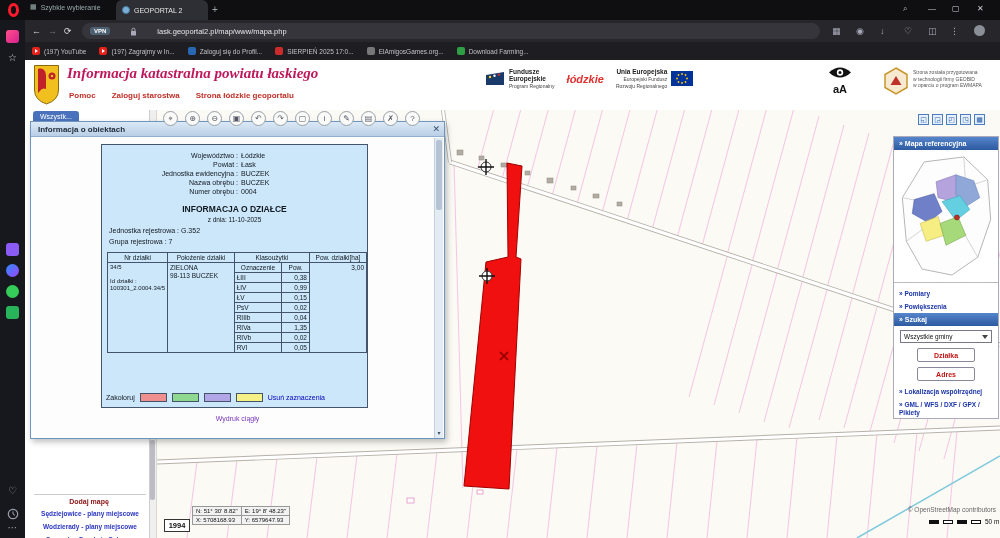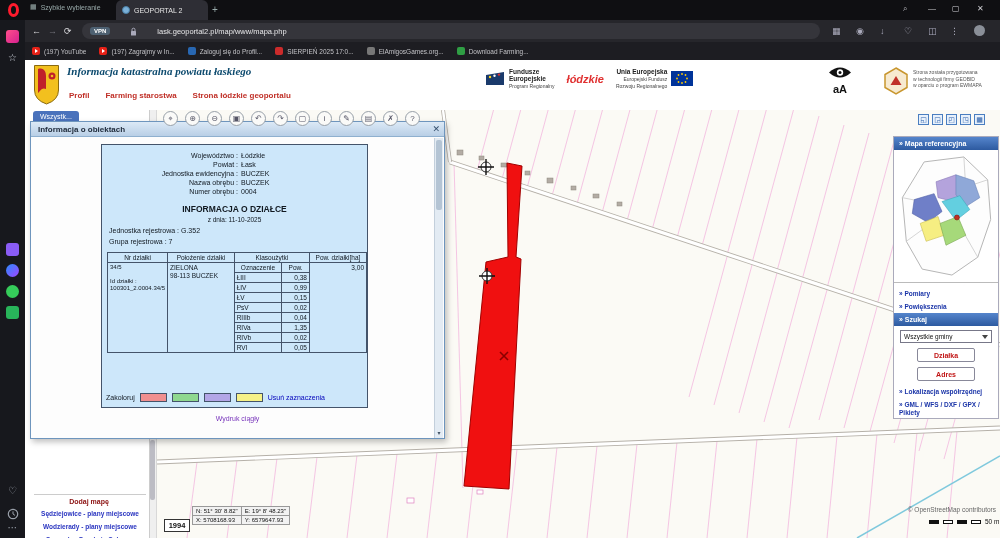--- a/index.html
+++ b/index.html
@@ -32,21 +32,21 @@
 #sidebar{position:absolute;left:0;top:20px;width:25px;height:518px;background:#17181d}
 .sb-icon{position:absolute;left:6px;width:13px;text-align:center}
 .sb-sq{width:13px;height:13px;border-radius:3px}
 .sb-ci{width:13px;height:13px;border-radius:50%}
 .sb-glyph{font-size:10px;color:#9aa0aa}
 
 
 #page{position:absolute;left:25px;top:60px;width:975px;height:478px;background:#fff;overflow:hidden}
 #siteheader{position:absolute;left:0;top:0;width:975px;height:50px;background:#fff}
 #site-title{position:absolute;left:42px;top:5px;font-family:"Liberation Serif","DejaVu Serif",serif;
-  font-style:italic;font-weight:bold;font-size:11px;color:#0c4a6e}
+  font-style:italic;font-weight:bold;font-size:15px;color:#be185d}
 #site-links{position:absolute;left:44px;top:31px;display:flex;gap:16px}
 .site-link{font-size:8px;color:#c03028;font-weight:bold}
 #eu-block{position:absolute;left:460px;top:8px;display:flex;gap:12px;align-items:center}
 .eu-txt{font-size:6.5px;font-weight:bold;color:#222;line-height:7px}
 .eu-sub{font-size:5px;font-weight:normal;color:#444;line-height:6px}
 #lodzkie{font-size:11px;font-weight:bold;font-style:italic;color:#e03030}
 #a11y{position:absolute;left:803px;top:5px;text-align:center}
 #a11y-aa{font-size:11px;font-weight:bold;color:#111}
 #geobid{position:absolute;left:858px;top:7px}
 #geobid-note{position:absolute;left:888px;top:9px;width:84px;font-size:5px;line-height:6.5px;color:#555}
@@ -224,22 +224,22 @@
 
     <div id="siteheader">
       <svg style="position:absolute;left:8px;top:4px" width="27" height="42">
         <path d="M1.5,1.5 H25.5 V26 Q25.5,36 13.5,40 Q1.5,36 1.5,26 Z" fill="#f2c01e" stroke="#8a6a10"></path>
         <path d="M5,5 C11,3 13,8 13,12 L13,25 C9,23 7,27 5,29 Z" fill="#c0202a"></path>
         <circle cx="19" cy="12" r="3.5" fill="#c0202a"></circle>
           <circle cx="19" cy="12" r="1.3" fill="#f2c01e"></circle>
       </svg>
       <div id="site-title">Informacja katastralna powiatu łaskiego</div>
       <div id="site-links">
-        <span class="site-link">Profil</span>
-        <span class="site-link">Farming starostwa</span>
+        <span class="site-link">Pomoc</span>
+        <span class="site-link">Zaloguj starostwa</span>
         <span class="site-link">Strona łódzkie geoportalu</span>
       </div>
       <div id="eu-block">
         <span style="display:flex;gap:4px;align-items:center">
           <svg width="20" height="15">
               <polygon points="1,4 19,1 19,14 1,14" fill="#1a3a6b"></polygon>
               <circle cx="5" cy="6" r="1.2" fill="#ffd617"></circle>
               <circle cx="9.5" cy="4.8" r="1.2" fill="#fff"></circle>
               <circle cx="14" cy="3.6" r="1.2" fill="#e03030"></circle>
             </svg>

